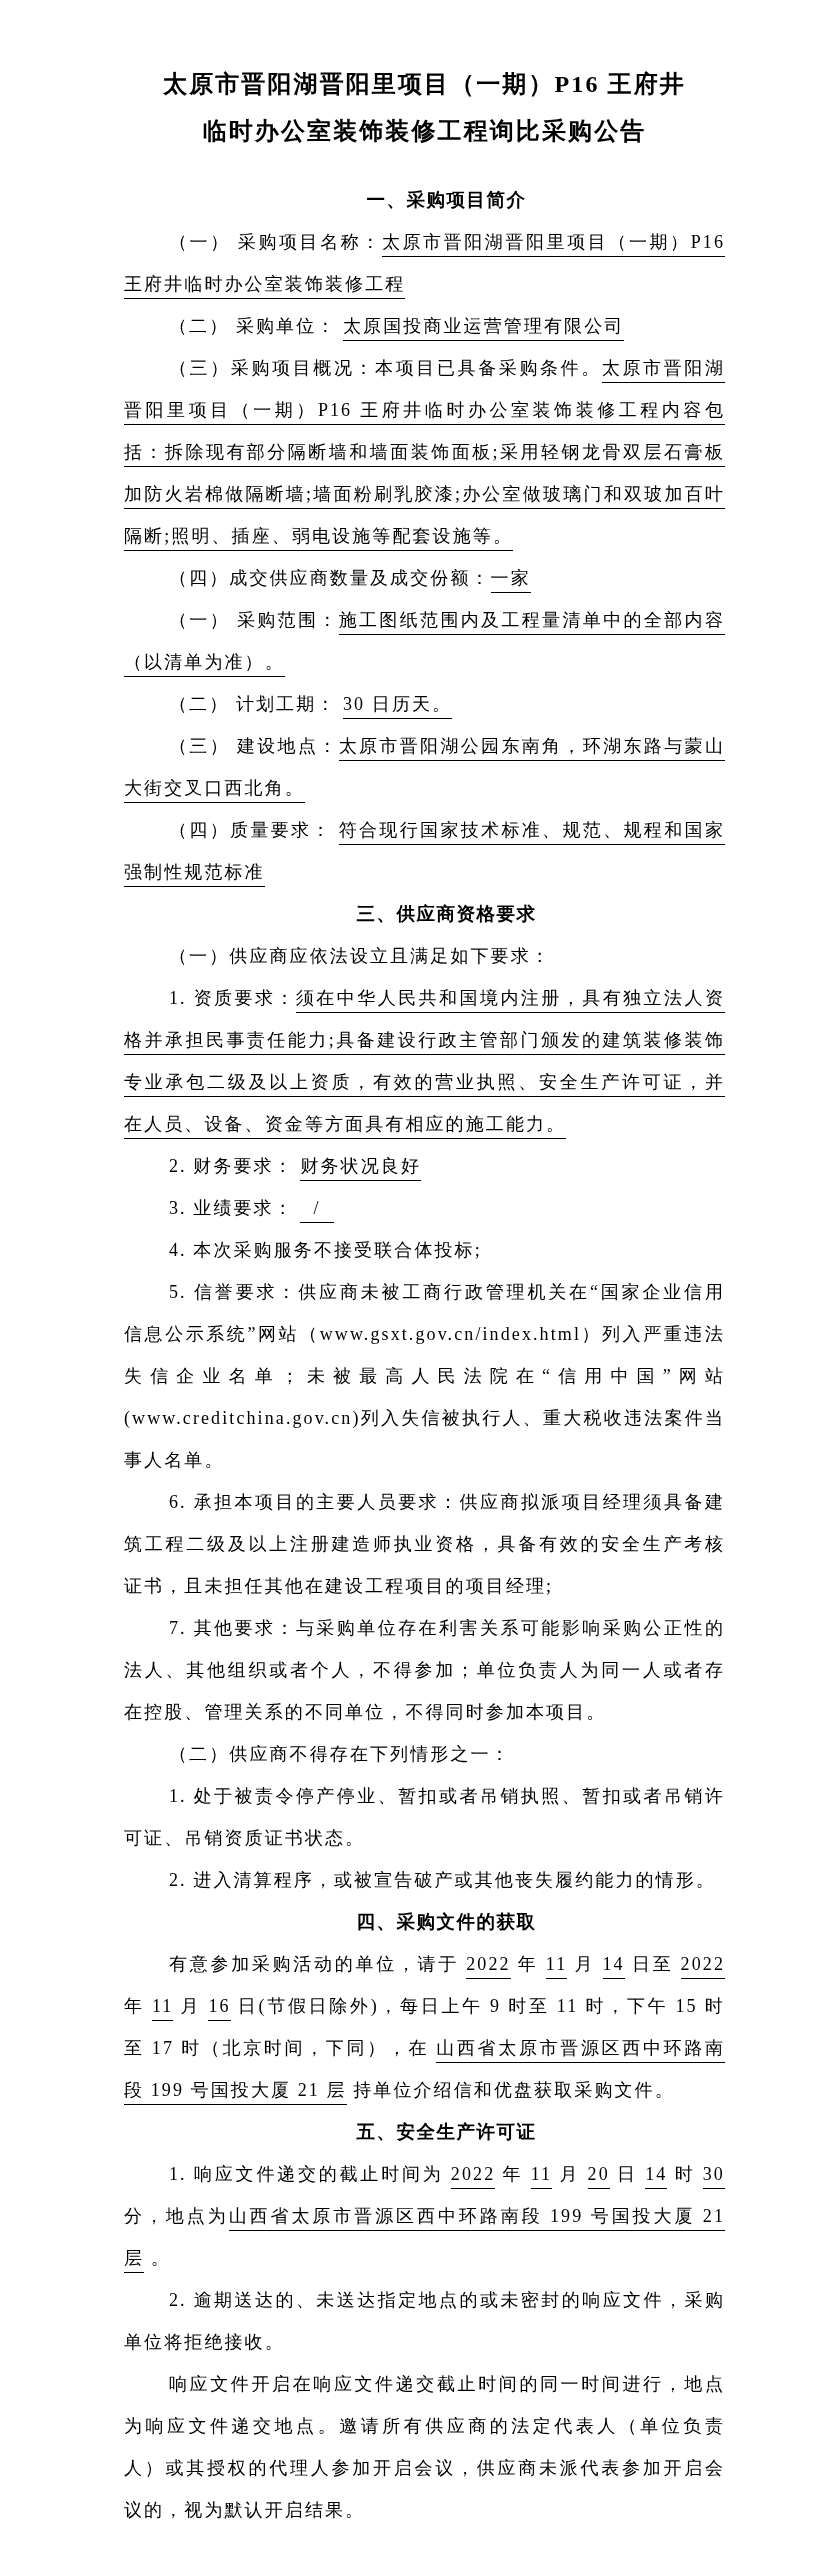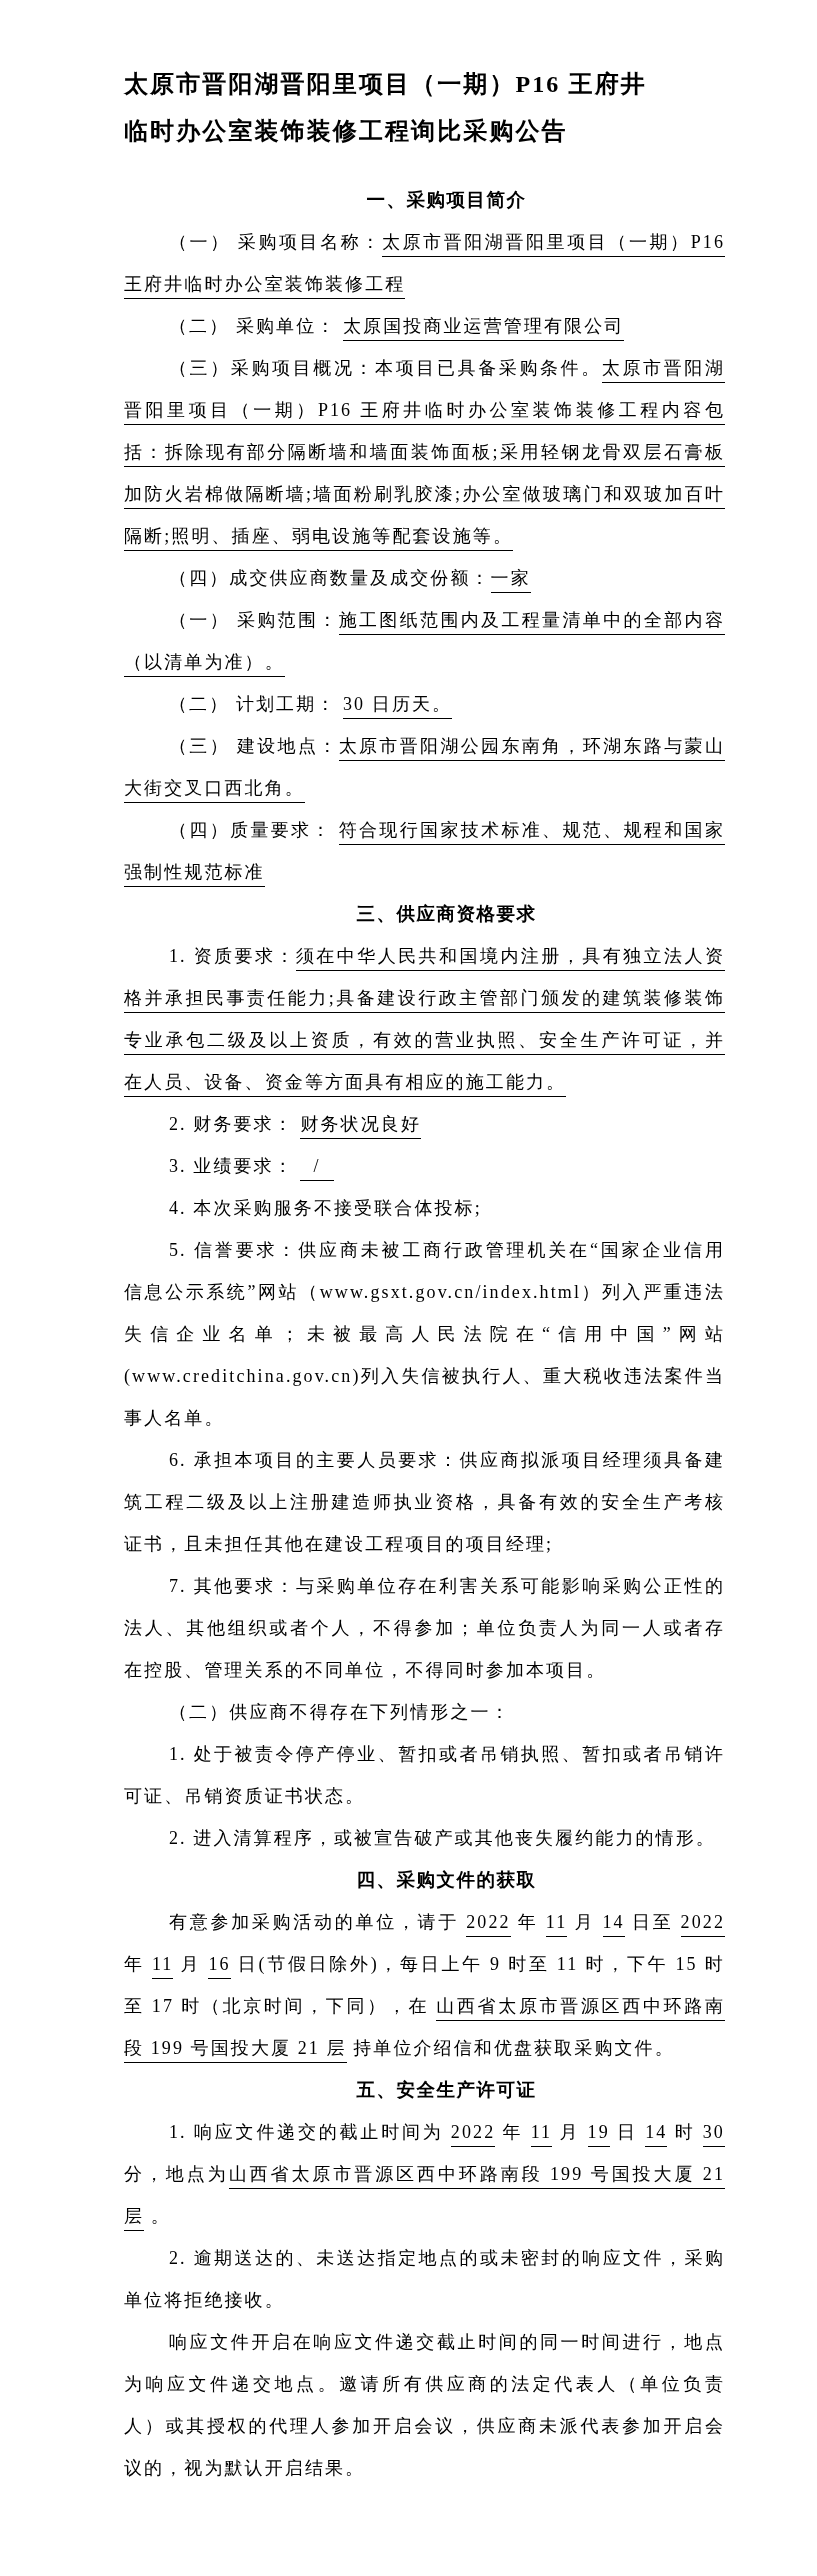--- a/index.html
+++ b/index.html
@@ -9,21 +9,21 @@
     color: #000000;
     font-family: "Liberation Serif", serif;
   }
   .page {
     box-sizing: border-box;
     width: 818px;
     min-height: 3140px;
     padding: 61px 93px 72px 124px;
     background: #ffffff;
   }
-  .title-block { }
+  .title-block { text-align: center; }
   .title-line {
     font-size: 24px;
     font-weight: bold;
     line-height: 47px;
     letter-spacing: 2.1px;
   }
   .doc-blocks { margin-top: 24px; }
   .heading {
     margin: 0;
     font-size: 18.5px;
@@ -60,31 +60,32 @@
       <h2 class="heading">一、采购项目简介</h2>
       <p class="para"><span>（一） 采购项目名称：</span><span class="u">太原市晋阳湖晋阳里项目（一期）P16 王府井临时办公室装饰装修工程</span></p>
       <p class="para"><span>（二） 采购单位： </span><span class="u">太原国投商业运营管理有限公司</span></p>
       <p class="para"><span>（三）采购项目概况：本项目已具备采购条件。</span><span class="u">太原市晋阳湖晋阳里项目（一期）P16 王府井临时办公室装饰装修工程内容包括：拆除现有部分隔断墙和墙面装饰面板;采用轻钢龙骨双层石膏板加防火岩棉做隔断墙;墙面粉刷乳胶漆;办公室做玻璃门和双玻加百叶隔断;照明、插座、弱电设施等配套设施等。</span></p>
       <p class="para"><span>（四）成交供应商数量及成交份额：</span><span class="u">一家</span></p>
       <p class="para"><span>（一） 采购范围：</span><span class="u">施工图纸范围内及工程量清单中的全部内容（以清单为准）。</span></p>
       <p class="para"><span>（二） 计划工期： </span><span class="u">30 日历天。</span></p>
       <p class="para"><span>（三） 建设地点：</span><span class="u">太原市晋阳湖公园东南角，环湖东路与蒙山大街交叉口西北角。</span></p>
       <p class="para"><span>（四）质量要求： </span><span class="u">符合现行国家技术标准、规范、规程和国家强制性规范标准</span></p>
       <h2 class="heading">三、供应商资格要求</h2>
+      <p class="para"><span>（一）供应商应依法设立且满足如下要求：</span></p>
       <p class="para"><span>1. 资质要求：</span><span class="u">须在中华人民共和国境内注册，具有独立法人资格并承担民事责任能力;具备建设行政主管部门颁发的建筑装修装饰专业承包二级及以上资质，有效的营业执照、安全生产许可证，并在人员、设备、资金等方面具有相应的施工能力。</span></p>
       <p class="para"><span>2. 财务要求： </span><span class="u">财务状况良好</span></p>
       <p class="para"><span>3. 业绩要求： </span><span class="u">&nbsp;&nbsp;/&nbsp;&nbsp;</span></p>
       <p class="para"><span>4. 本次采购服务不接受联合体投标;</span></p>
       <p class="para"><span>5. 信誉要求：供应商未被工商行政管理机关在“国家企业信用信息公示系统”网站（www.gsxt.gov.cn/index.html）列入严重违法失信企业名单；未被最高人民法院在“信用中国”网站(www.creditchina.gov.cn)列入失信被执行人、重大税收违法案件当事人名单。</span></p>
       <p class="para"><span>6. 承担本项目的主要人员要求：供应商拟派项目经理须具备建筑工程二级及以上注册建造师执业资格，具备有效的安全生产考核证书，且未担任其他在建设工程项目的项目经理;</span></p>
       <p class="para"><span>7. 其他要求：与采购单位存在利害关系可能影响采购公正性的法人、其他组织或者个人，不得参加；单位负责人为同一人或者存在控股、管理关系的不同单位，不得同时参加本项目。</span></p>
       <p class="para"><span>（二）供应商不得存在下列情形之一：</span></p>
       <p class="para"><span>1. 处于被责令停产停业、暂扣或者吊销执照、暂扣或者吊销许可证、吊销资质证书状态。</span></p>
       <p class="para"><span>2. 进入清算程序，或被宣告破产或其他丧失履约能力的情形。</span></p>
       <h2 class="heading">四、采购文件的获取</h2>
       <p class="para"><span>有意参加采购活动的单位，请于 </span><span class="u">2022</span><span> 年 </span><span class="u">11</span><span> 月 </span><span class="u">14</span><span> 日至 </span><span class="u">2022</span><span> 年 </span><span class="u">11</span><span> 月 </span><span class="u">16</span><span> 日(节假日除外)，每日上午 9 时至 11 时，下午 15 时至 17 时（北京时间，下同），在 </span><span class="u">山西省太原市晋源区西中环路南段 199 号国投大厦 21 层</span><span> 持单位介绍信和优盘获取采购文件。</span></p>
       <h2 class="heading">五、安全生产许可证</h2>
-      <p class="para"><span>1. 响应文件递交的截止时间为 </span><span class="u">2022</span><span> 年 </span><span class="u">11</span><span> 月 </span><span class="u">19</span><span> 日 </span><span class="u">14</span><span> 时 </span><span class="u">30</span><span> 分，地点为</span><span class="u">山西省太原市晋源区西中环路南段 199 号国投大厦 21 层</span><span> 。</span></p>
+      <p class="para"><span>1. 响应文件递交的截止时间为 </span><span class="u">2022</span><span> 年 </span><span class="u">11</span><span> 月 </span><span class="u">20</span><span> 日 </span><span class="u">14</span><span> 时 </span><span class="u">30</span><span> 分，地点为</span><span class="u">山西省太原市晋源区西中环路南段 199 号国投大厦 21 层</span><span> 。</span></p>
       <p class="para"><span>2. 逾期送达的、未送达指定地点的或未密封的响应文件，采购单位将拒绝接收。</span></p>
       <p class="para"><span>响应文件开启在响应文件递交截止时间的同一时间进行，地点为响应文件递交地点。邀请所有供应商的法定代表人（单位负责人）或其授权的代理人参加开启会议，供应商未派代表参加开启会议的，视为默认开启结果。</span></p>
     </div>
 </div>
 
 
 </body></html>

